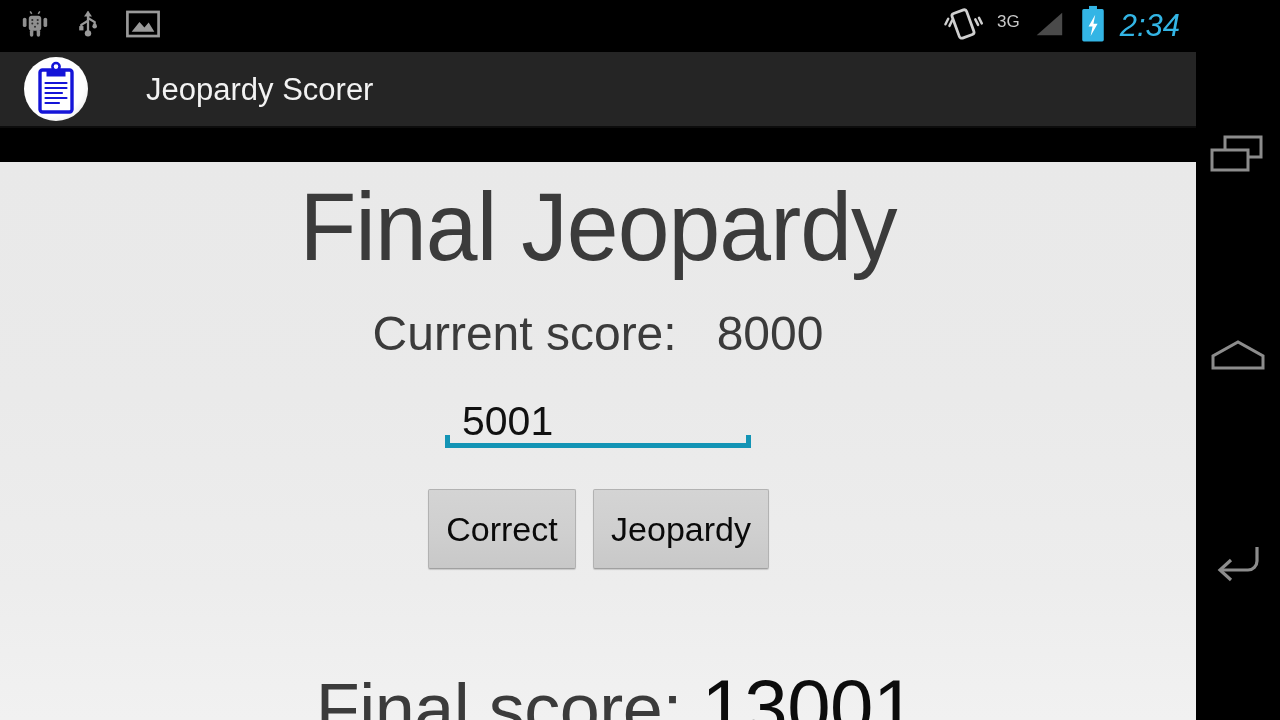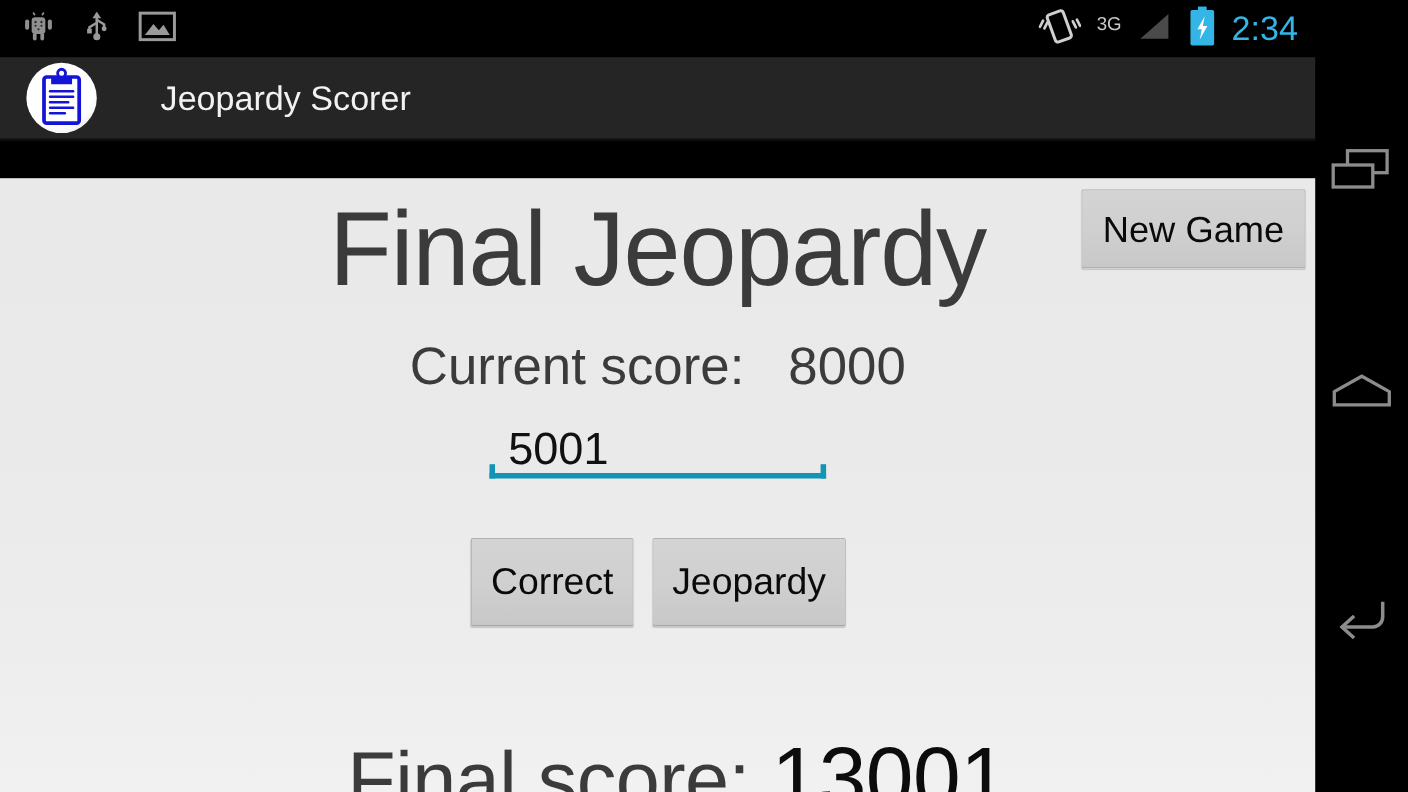--- a/index.html
+++ b/index.html
@@ -53,20 +53,21 @@
     gap: 14px;
   }
   .sb-ico { display: block; }
   #clock {
     color: #33b5e5;
     font-size: 31px;
     letter-spacing: 0px;
     line-height: 1;
     font-family: "Liberation Sans", sans-serif;
     padding-bottom: 2px;
+    font-style: italic;
   }
   #net-label {
     color: #c9c9c9;
     font-size: 17px;
     font-weight: normal;
     line-height: 1;
     margin-right: -4px;
     padding-bottom: 9px;
   }
 
@@ -129,21 +130,21 @@
     text-align: center;
     font-size: 48px;
     line-height: 1;
     color: #3b3b3b;
     white-space: pre;
   }
 
   
   #wager-wrap {
     position: absolute;
-    left: 445px; top: 220px;
+    left: 445px; top: 233px;
     width: 306px;
     height: 56px;
   }
   #wager-input {
     width: 306px;
     height: 52px;
     border: none;
     outline: none;
     background: transparent;
     font-family: "Liberation Sans", sans-serif;
@@ -366,21 +367,20 @@
       </div>
       <div id="app-title">Jeopardy Scorer</div>
     </div>
 
     <div id="content">
 
       <div id="headline">Final Jeopardy</div>
 
       <div id="current-score-row">Current score:   8000</div>
 
-      <button id="new-game-btn" class="holo-btn">New Game</button>
 
       <div id="wager-wrap">
         <input id="wager-input" type="text" value="5001" style="">
         <div id="wager-underline">
           <span class="tick-l"></span>
           <span class="bar"></span>
           <span class="tick-r"></span>
         </div>
       </div>
 

